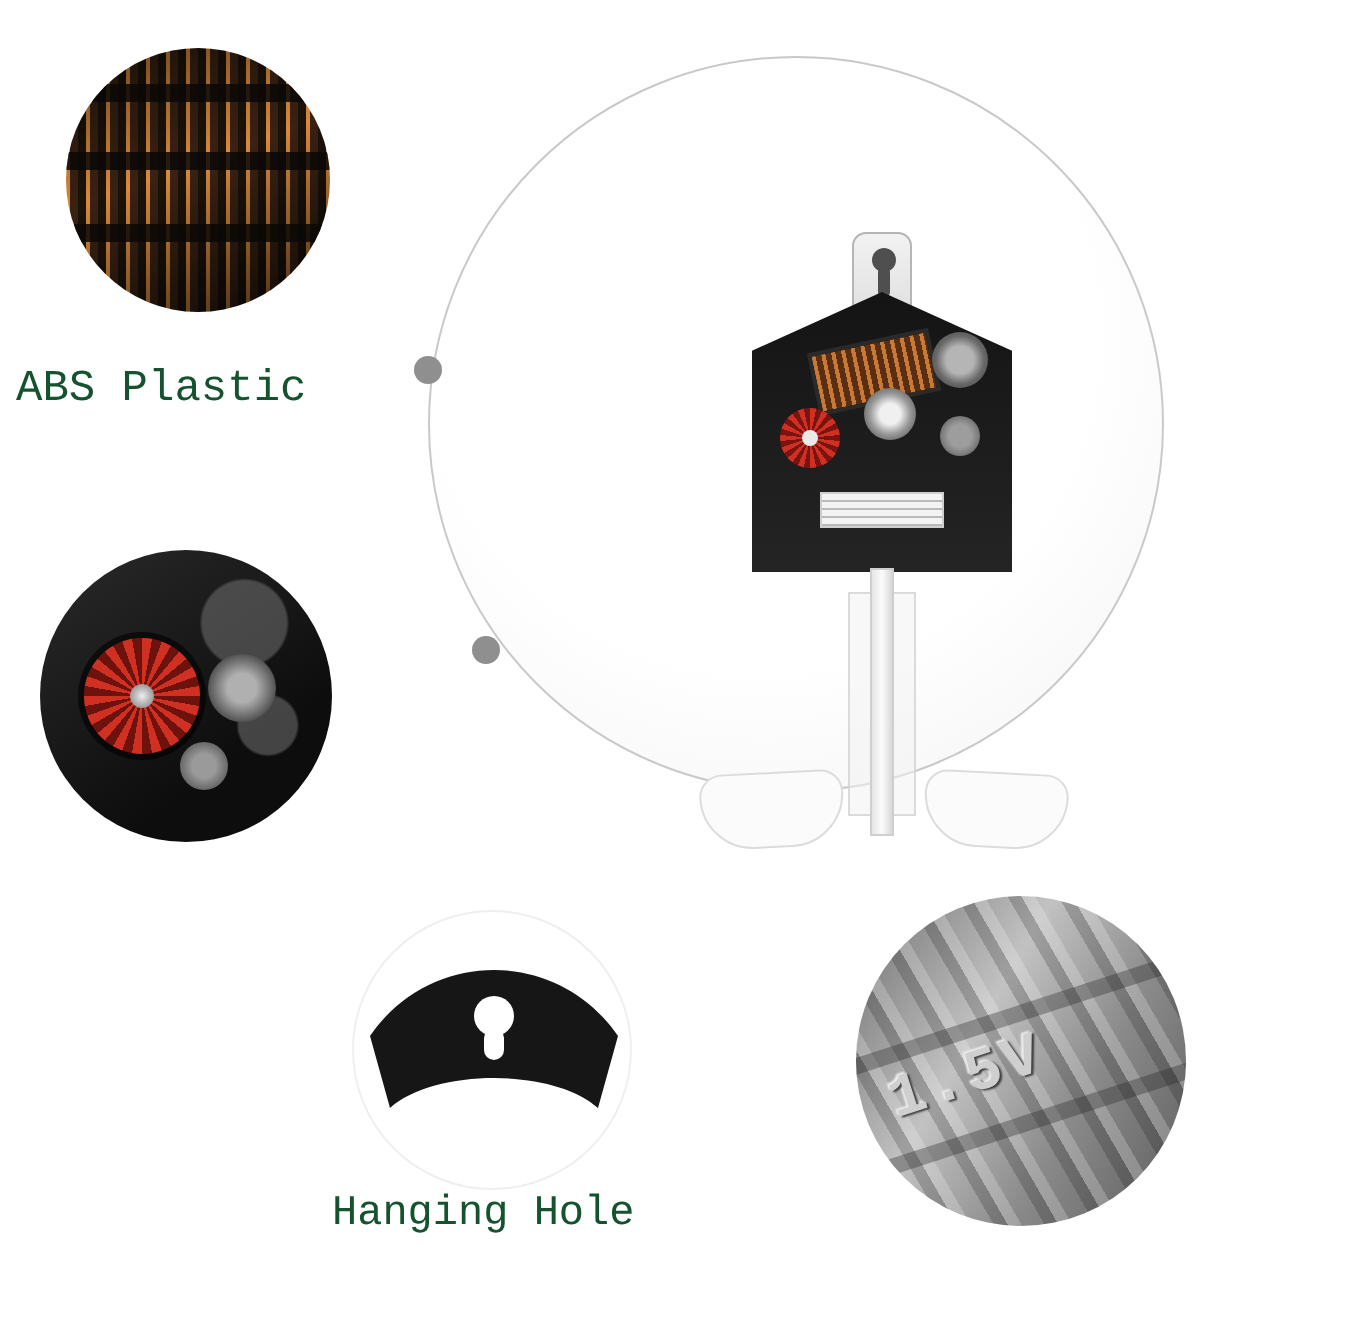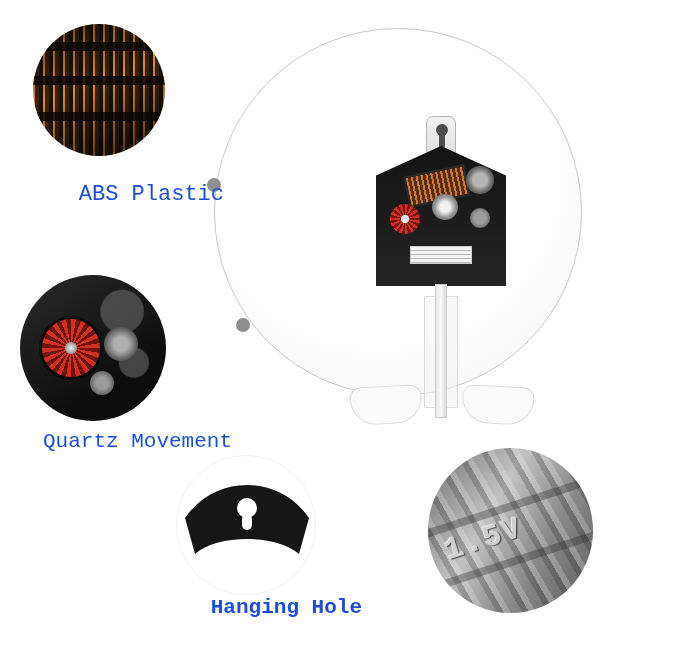--- a/index.html
+++ b/index.html
@@ -101,24 +101,24 @@
     position:absolute; left:14px; top:64px; width:150px;
     transform:rotate(-18deg);
     font-size:30px; font-weight:bold; letter-spacing:2px; color:#cfcfcf;
     text-shadow:1px 1px 1px #3f3f3f, -1px -1px 1px #ededed;
   }
   .c-batt .ridge { position:absolute; left:-10px; width:200px; height:8px; background:rgba(40,40,40,0.35);
     transform:rotate(-18deg); }
   .c-batt .r1 { top:52px; } .c-batt .r2 { top:108px; }
 
   
-  .label { position:absolute; color:#1d4ed8; text-align:right;margin-left:32px; }
+  .label { position:absolute; color:#14532d; text-align:left; }
   .lbl-abs     { left:8px;   top:182px; width:184px; font-size:22px; }
   .lbl-quartz  { left:0px;   top:430px; width:200px; font-size:21px; }
-  .lbl-hang    { left:166px; top:596px; width:164px; font-size:21px;font-weight:bold; }
+  .lbl-hang    { left:166px; top:596px; width:164px; font-size:21px; }
   .lbl-batt    { left:374px; top:614px; width:302px; font-size:20px; line-height:24px; }
 </style>
 </head>
 <body>
 
 <div class="stage">
 
   <div class="disc"></div>
   <div class="dot dot1"></div>
   <div class="dot dot2"></div>
@@ -151,21 +151,20 @@
   </div>
   <div class="label lbl-abs">ABS Plastic</div>
 
   <div class="circle c-quartz">
     <div class="redgear">
         <div class="hub"></div>
       </div>
     <div class="gearA"></div>
     <div class="gearB"></div>
   </div>
-  <div class="label lbl-quartz">Quartz Movement</div>
 
   <div class="circle c-hang">
     <svg width="140" height="140" viewBox="0 0 140 140">
       <path d="M8,62 C38,18 102,18 132,62 L122,98 C100,78 40,78 18,98 Z" fill="#161616"></path>
       <circle cx="70" cy="52" r="10" fill="#ffffff"></circle>
       <rect x="65" y="58" width="10" height="16" rx="5" fill="#ffffff"></rect>
     </svg>
   </div>
   <div class="label lbl-hang">Hanging Hole</div>
 

